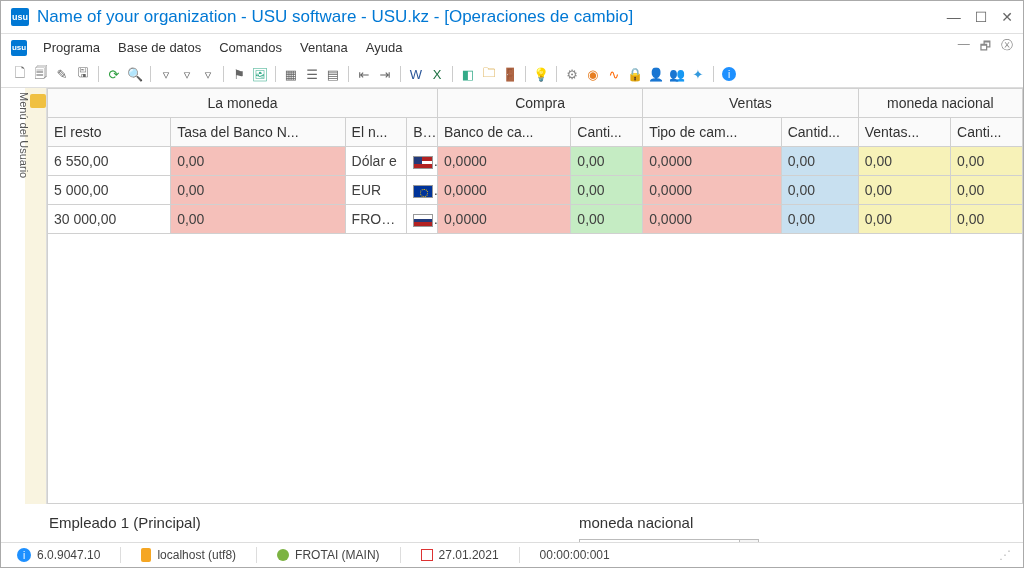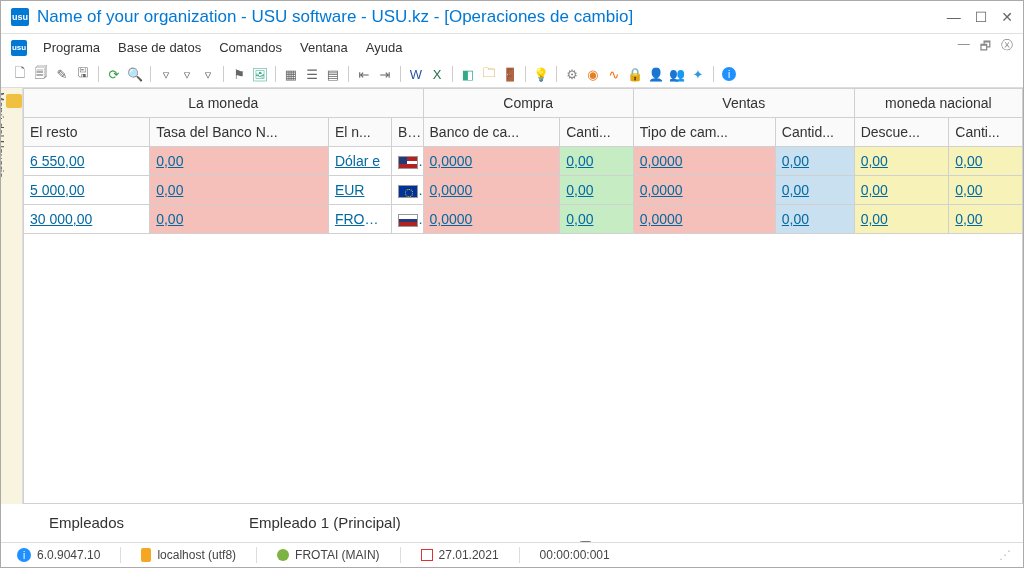--- a/index.html
+++ b/index.html
@@ -8,29 +8,29 @@
 .titlebar .logo { width: 18px; height: 18px; background: #0078d4; color: #fff; font-size: 9px; font-weight: bold; display: flex; align-items: center; justify-content: center; border-radius: 2px; margin-right: 8px; }
 .titlebar .title { color: #0078d4; font-size: 17px; }
 .winctrl { margin-left: auto; display: flex; gap: 14px; color: #666; font-size: 14px; }
 .menubar { display: flex; align-items: center; padding: 3px 10px; gap: 2px; }
 .menubar .logo2 { width: 16px; height: 16px; background: #0078d4; color: #fff; font-size: 8px; font-weight: bold; display: flex; align-items: center; justify-content: center; border-radius: 2px; margin-right: 6px; }
 .menubar .menu-item { padding: 2px 8px; color: #333; cursor: default; }
 .menubar .winctrl2 { margin-left: auto; display: flex; gap: 10px; color: #888; font-size: 12px; }
 .toolbar { display: flex; align-items: center; padding: 4px 10px; gap: 3px; border-bottom: 1px solid #ddd; }
 .toolbar .tbtn { width: 18px; height: 18px; display: inline-flex; align-items: center; justify-content: center; font-size: 13px; color: #666; cursor: default; }
 .toolbar .sep { width: 1px; height: 16px; background: #ccc; margin: 0 3px; }
-.main { display: flex; height: calc(100% - 150px); }
+.main { display: flex; height: calc(100% - 150px); padding-left: 24px; }
 .sidebar { width: 22px; background: #f9f4e0; border-right: 1px solid #ddd; writing-mode: vertical-rl; text-orientation: mixed; font-size: 11px; padding-top: 4px; text-align: left; color: #555; }
 .sidebar .folder { width: 16px; height: 14px; background: #f0c040; border-radius: 2px; margin: 2px auto 6px; writing-mode: horizontal-tb; }
 .content { flex: 1; display: flex; flex-direction: column; }
 .grid { border-collapse: collapse; width: 100%; table-layout: fixed; }
 .grid th, .grid td { border: 1px solid #d0d0d0; padding: 6px 6px; text-align: left; font-weight: normal; overflow: hidden; text-overflow: ellipsis; white-space: nowrap; }
 .grid thead th { background: #fafafa; color: #333; font-size: 14px; }
 .grid thead tr:first-child th { text-align: center; }
-.grid tbody td { color: #0369a1; font-size: 14px; text-decoration: underline; }
+.grid tbody td { color: #404040; font-size: 14px; }
 .c-pink { background: #f5c0ba; }
 .c-green { background: #c5ecc3; }
 .c-blue { background: #c8e0f0; }
 .c-yellow { background: #f7f2b8; }
 .flag { display:inline-block; width:20px; height:13px; vertical-align:middle; border:1px solid #999; }
 .flag-us { background: linear-gradient(#b22222 0 33%, #fff 33% 66%, #b22222 66% 100%); position:relative;}
 .flag-us::before{content:"";position:absolute;left:0;top:0;width:8px;height:7px;background:#223a7a;}
 .flag-eu { background:#003399; position:relative;}
 .flag-eu::before{content:"";position:absolute;left:6px;top:3px;width:6px;height:6px;border:1px dotted #ffcc00;border-radius:50%;}
 .flag-ru { background: linear-gradient(#fff 0 33%, #223a7a 33% 66%, #b22222 66% 100%); }
@@ -151,21 +151,21 @@
         </tr>
         <tr>
           <th>El resto</th>
           <th>Tasa del Banco N...</th>
           <th>El n...</th>
           <th>B...</th>
           <th>Banco de ca...</th>
           <th>Canti...</th>
           <th>Tipo de cam...</th>
           <th>Cantid...</th>
-          <th>Descue...</th>
+          <th>Ventas...</th>
           <th>Canti...</th>
         </tr>
       </thead>
       <tbody id="grid-body">
           <tr>
             <td>6 550,00</td>
             <td class="c-pink">0,00</td>
             <td>Dólar e</td>
             <td><span class="flag flag-us"></span></td>
             <td class="c-pink">0,0000</td>
@@ -199,21 +199,20 @@
             <td class="c-yellow">0,00</td>
             <td class="c-yellow">0,00</td>
           </tr>
         </tbody>
     </table>
     <div class="grid-space"></div>
   </div>
 </div>
 
 <div class="form">
-  <div>Empleados</div>
   <div>Empleado 1 (Principal)</div>
   <div></div>
     <div></div>
 
   <div>moneda nacional</div>
   <div>11 170,00</div>
   <div></div>
   <div class="check">
     <input type="checkbox" style="">
     <span>Impresión</span>

